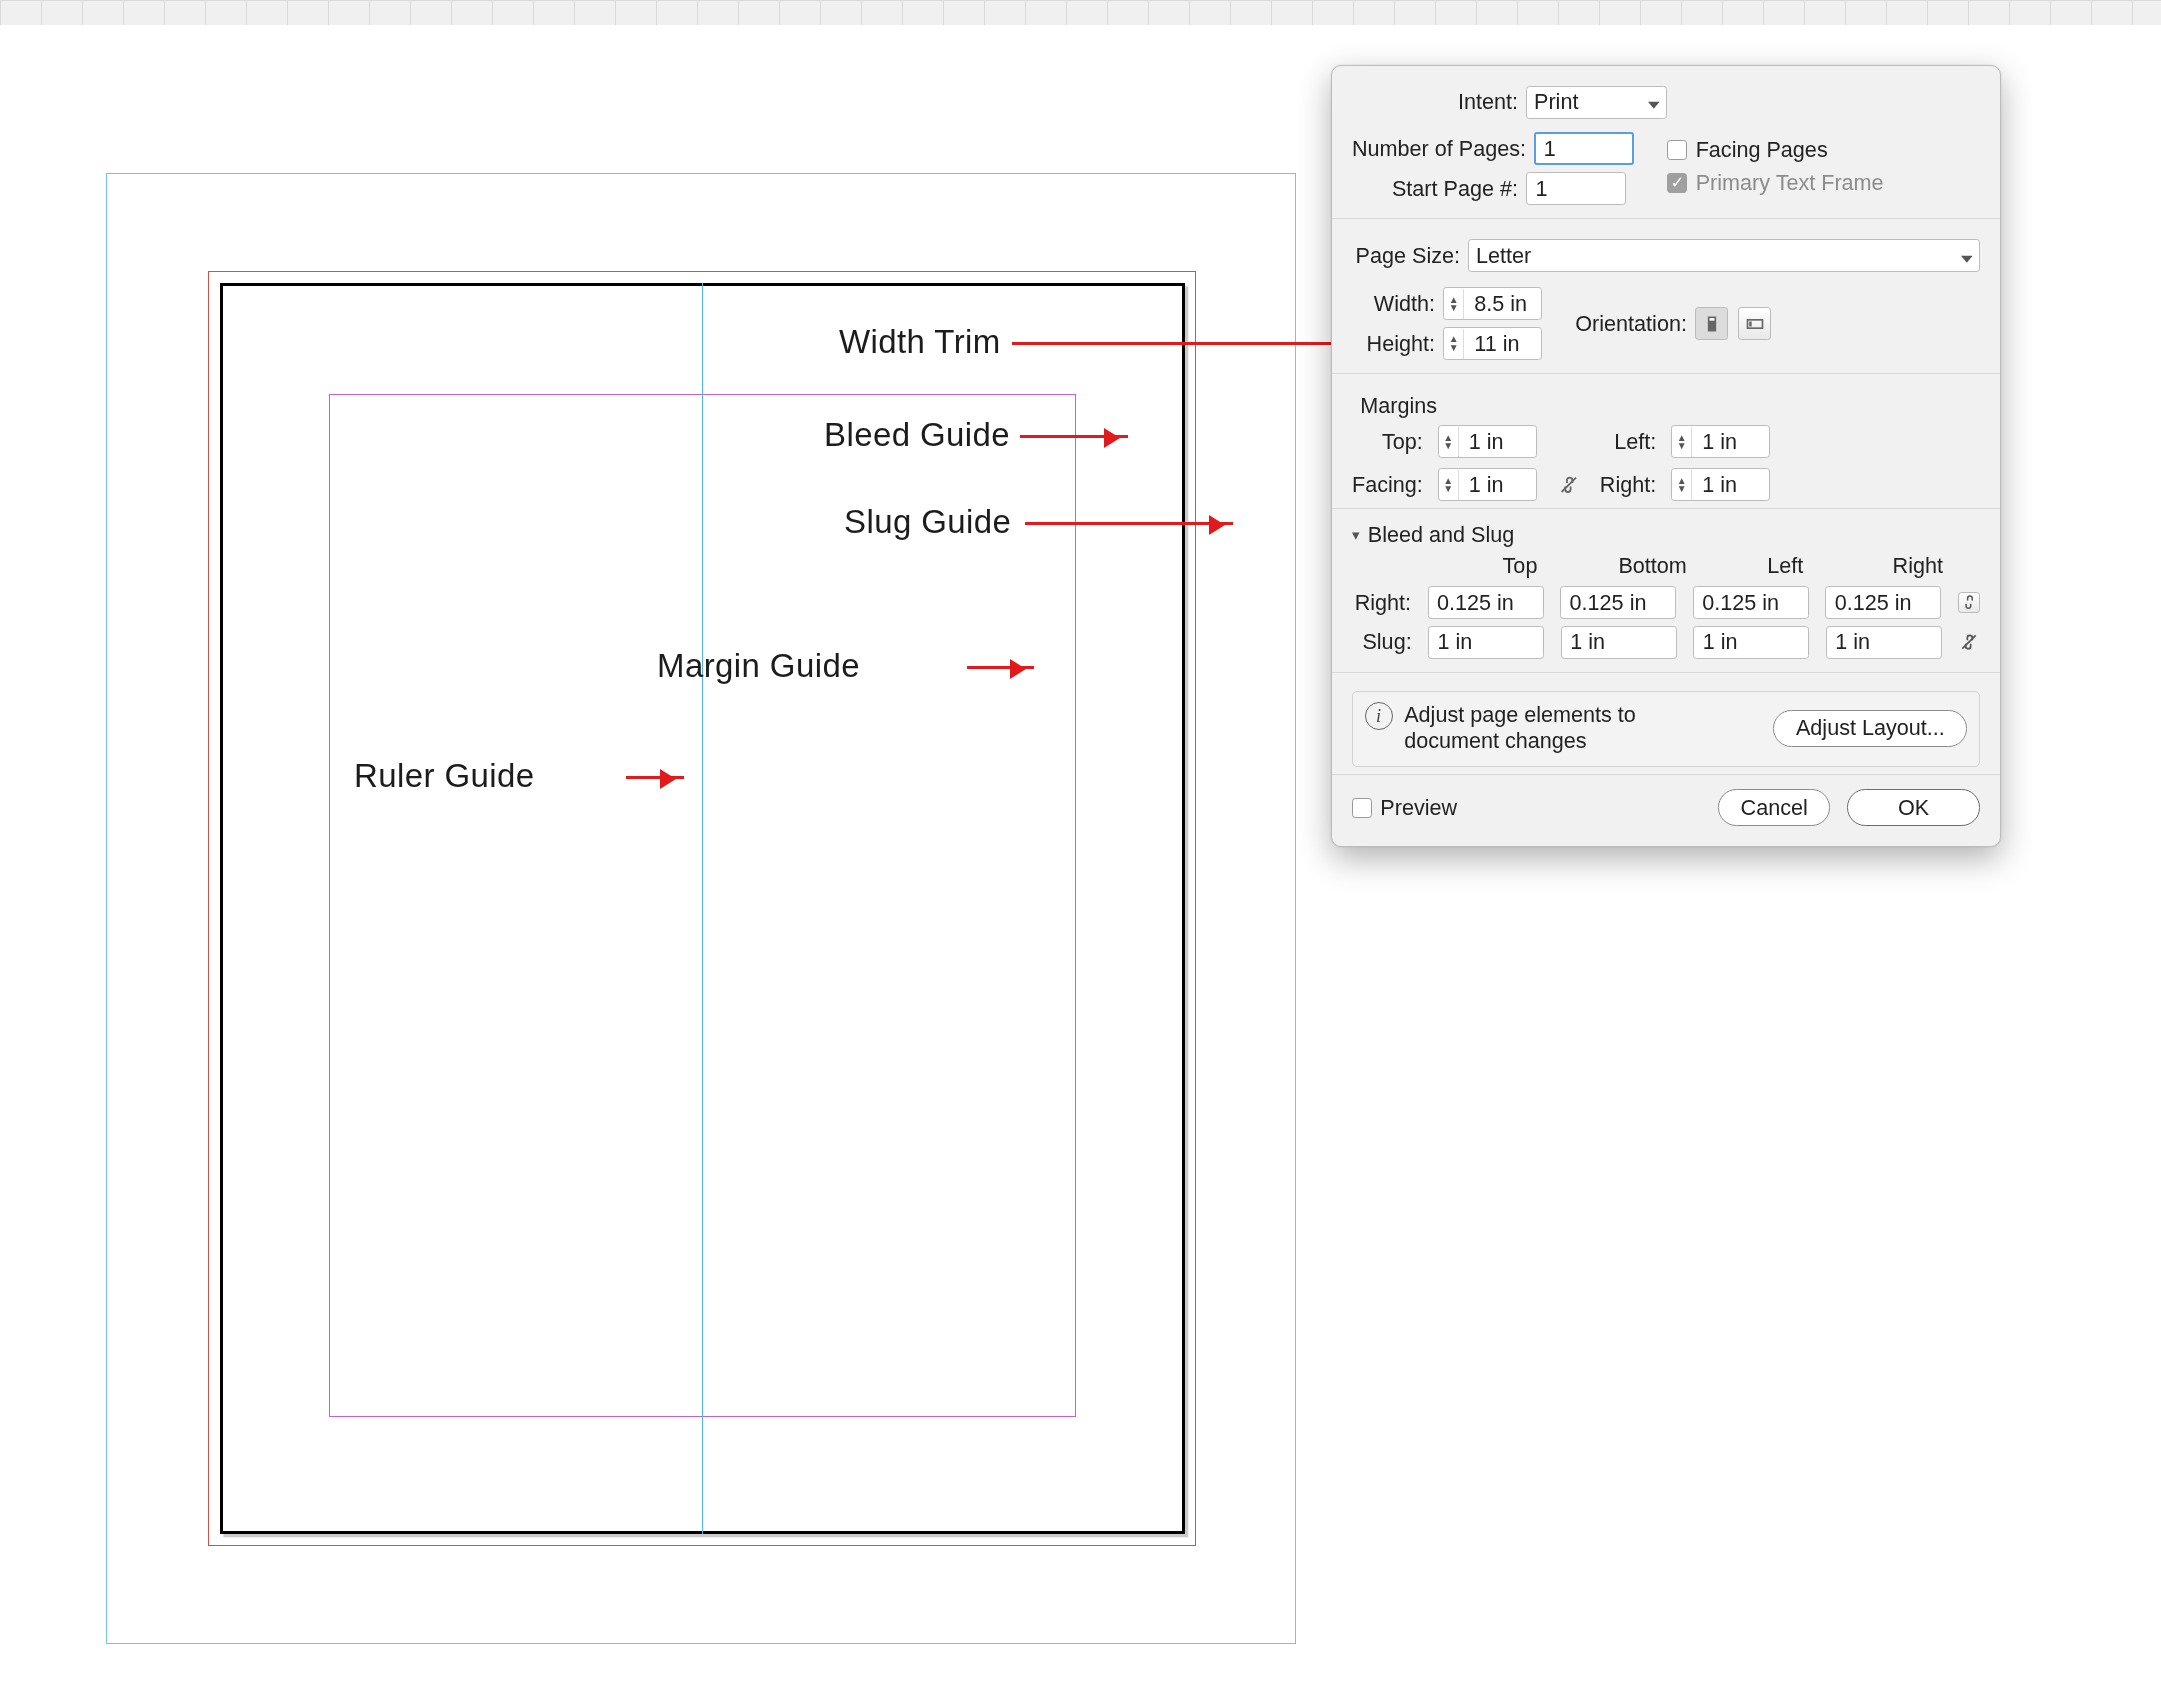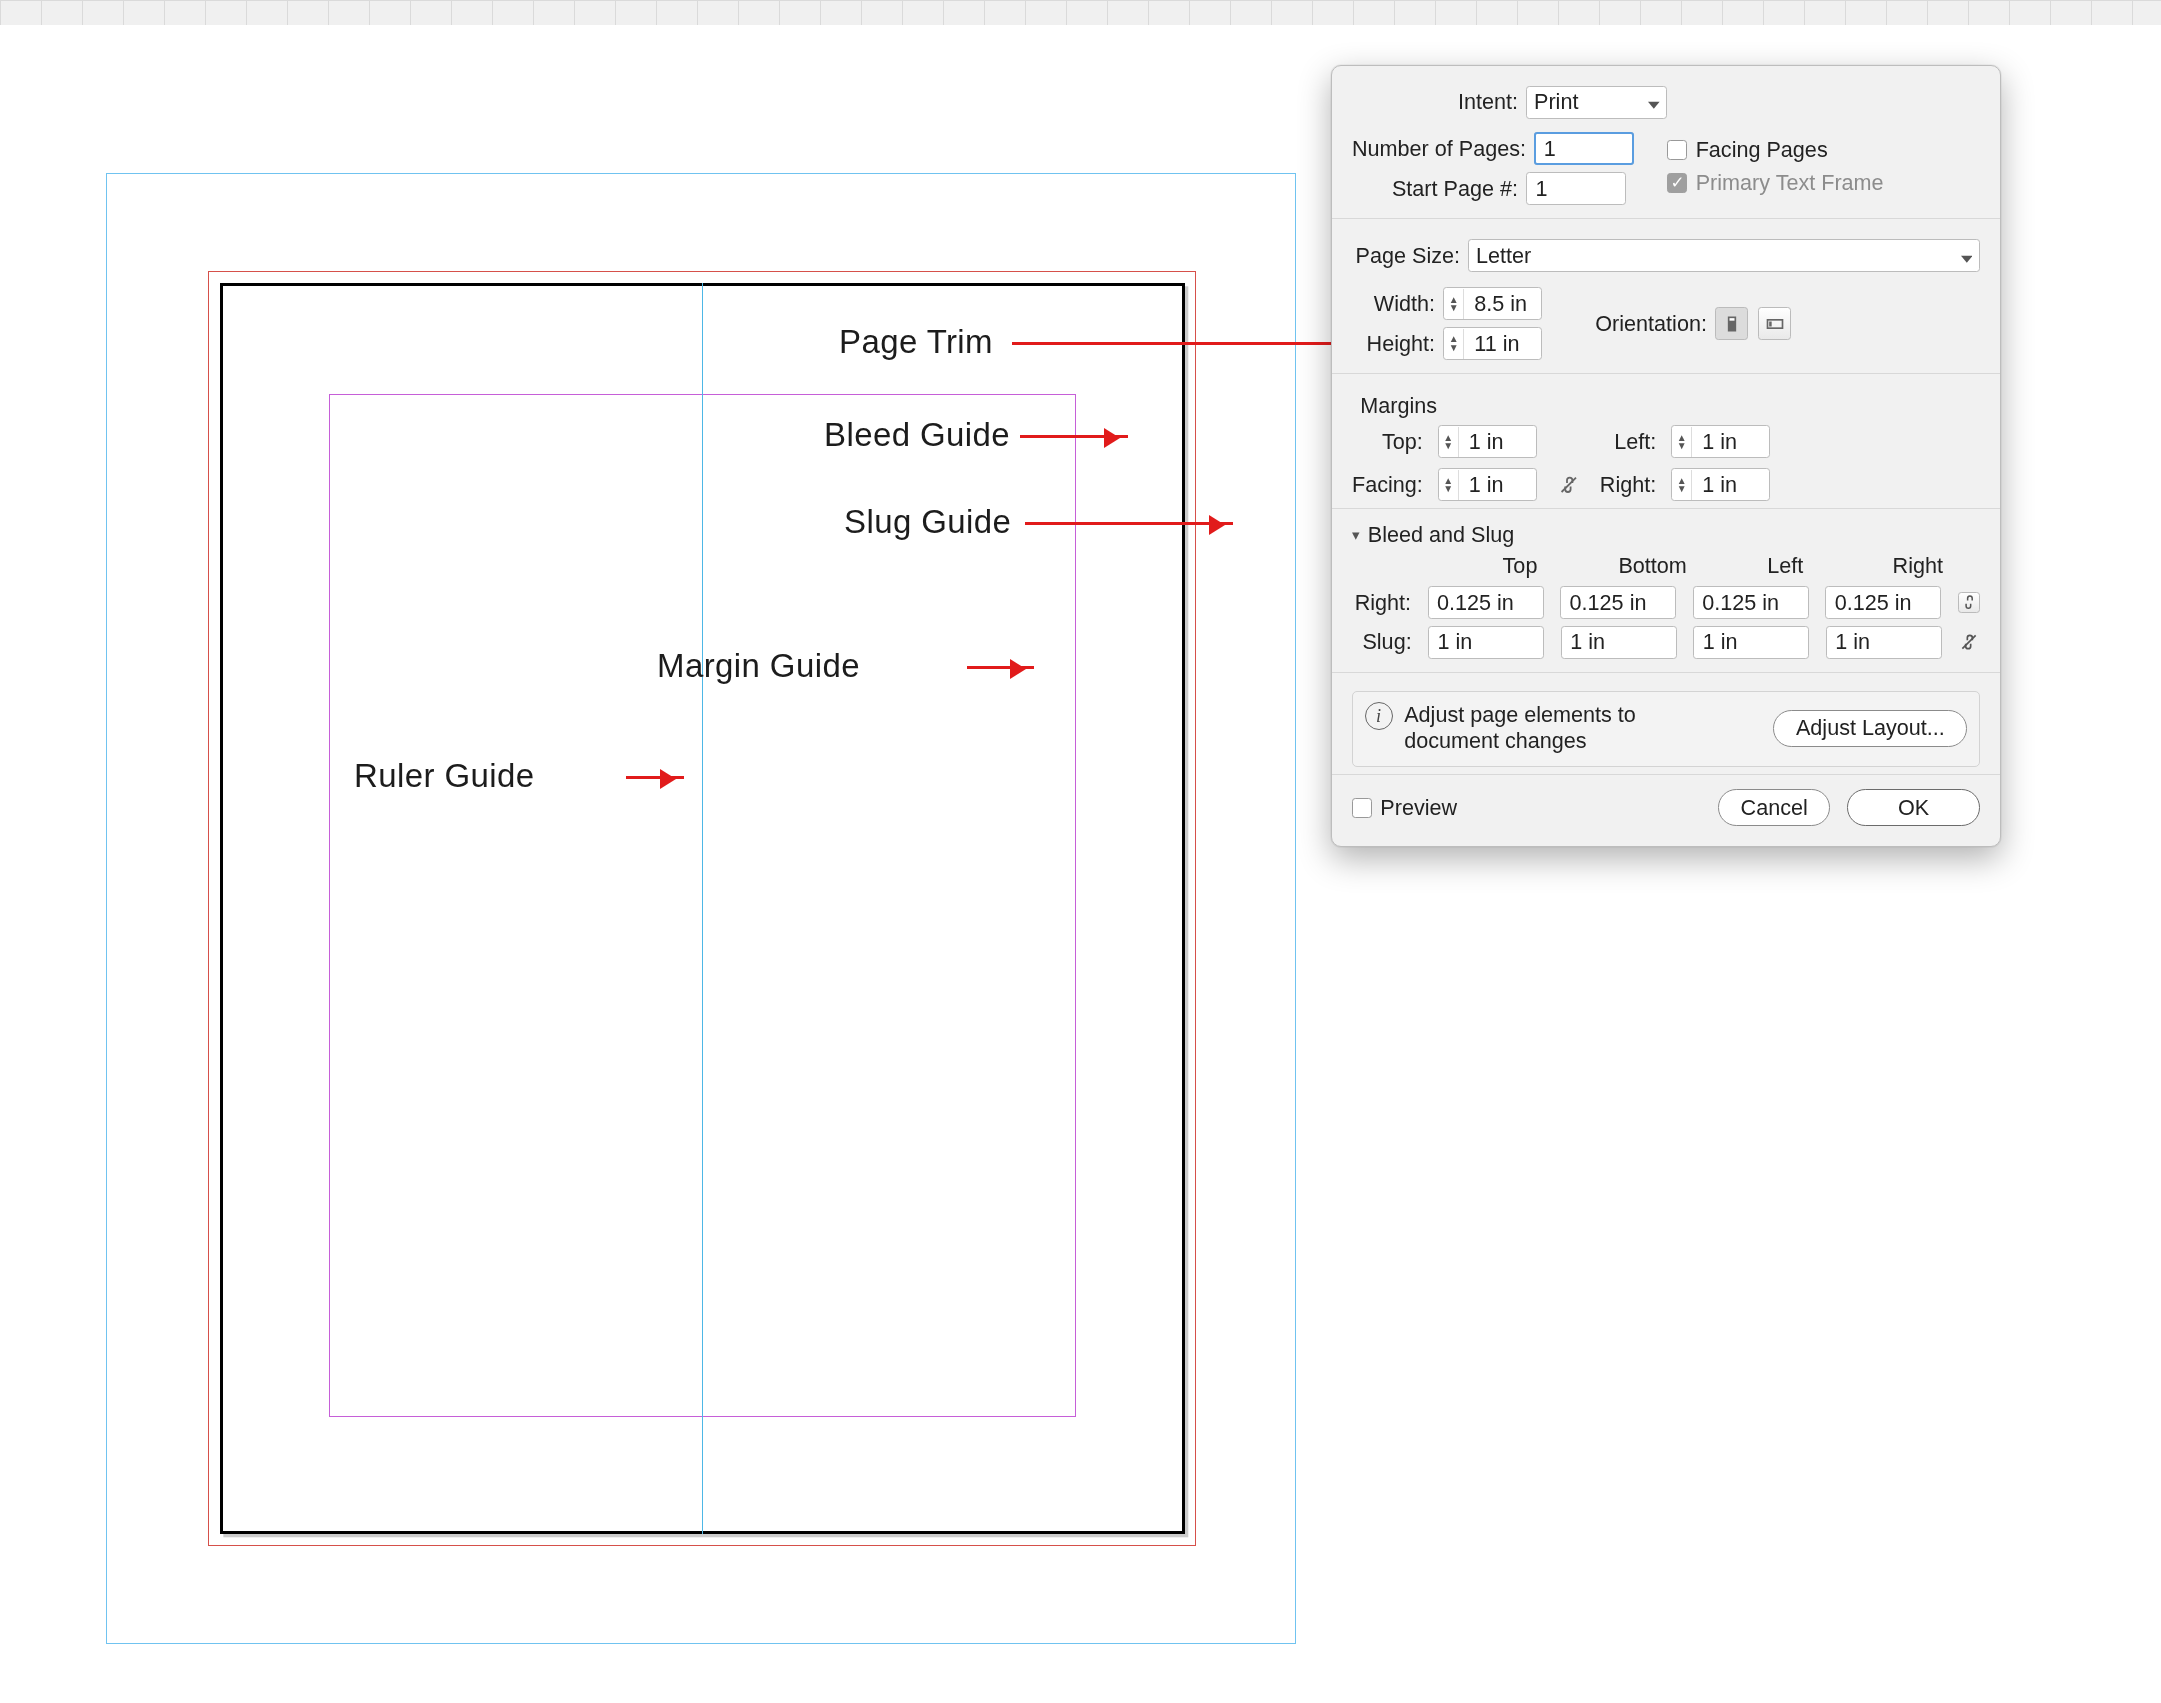--- a/index.html
+++ b/index.html
@@ -161,21 +161,21 @@
 <div class="canvas">
   <div class="grid"></div>
   <div class="work"></div>
 
   <div class="frame slug"></div>
   <div class="frame bleed"></div>
   <div class="frame trim"></div>
   <div class="frame margin"></div>
   <div class="rulerV"></div>
 
-  <div class="anno" style="left:839px; top:323px">Page Trim</div>
+  <div class="anno" style="left:839px; top:323px">Width Trim</div>
   <div class="anno" style="left:824px;  top:416px">Bleed Guide</div>
   <div class="anno" style="left:844px; top:503px">Slug Guide</div>
   <div class="anno" style="left:657px;  top:647px">Margin Guide</div>
   <div class="anno" style="left:354px;  top:757px">Ruler  Guide</div>
 
   <div class="arrow" style="left:1012px; top:342px; width:441px"></div>
   <div class="arrow" style="left:1020px; top:435px; width:108px"></div>
   <div class="arrow" style="left:1025px; top:522px; width:208px"></div>
   <div class="arrow" style="left:967px; top:666px; width:67px"></div>
   <div class="arrow" style="left:626px;  top:776px; width:58px"></div>
@@ -228,21 +228,21 @@
       <div class="lbl sm">Page Size:</div>
       <div class="select grow">
         <span>Letter</span>
         <span class="chev">
           <svg viewBox="0 0 10 6" width="11.6" height="8.3">
               <path d="M0 0l5 6 5-6z" fill="#555"></path>
             </svg>
         </span>
       </div>
     </div>
-    <div style="display:flex;gap:53px;align-items:center;margin-top:8.3px">
+    <div style="display:flex;gap:33px;align-items:center;margin-top:8.3px">
       <div>
         <div class="row">
             <div class="lbl sm" style="min-width:83px">Width:</div>
           <div class="spin">
             <div class="spinner">
                 <span>▲</span>
                 <span>▼</span>
               </div>
             <span class="val">8.5 in</span>
           </div>

